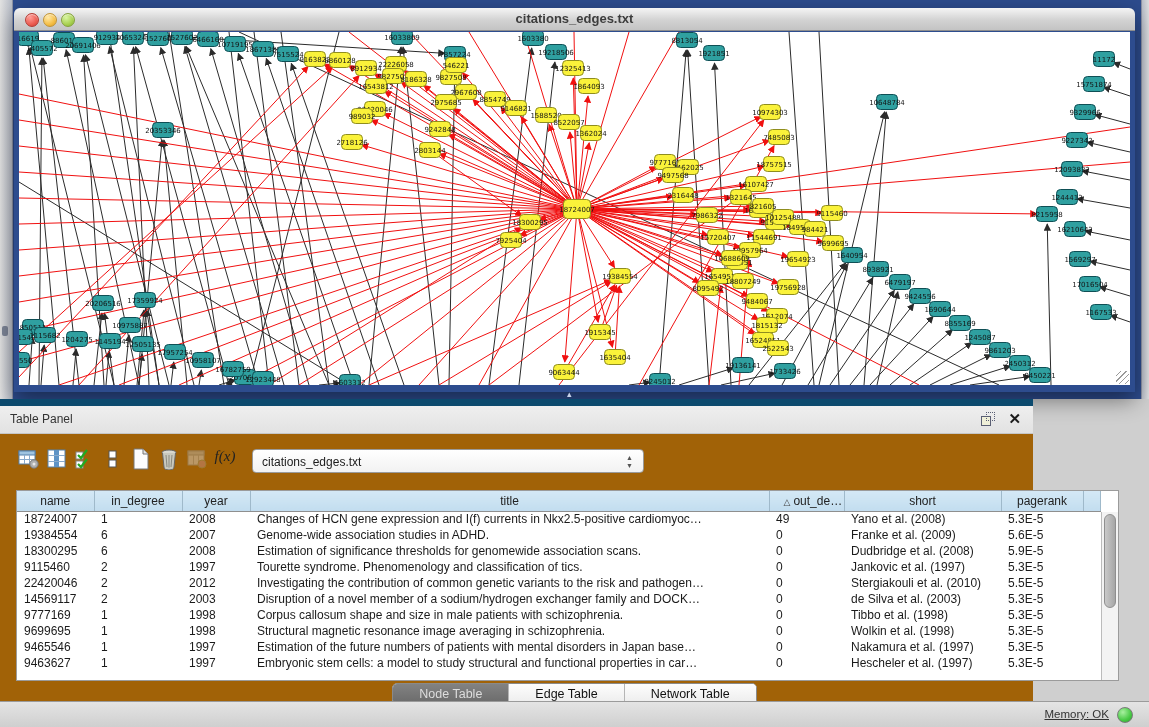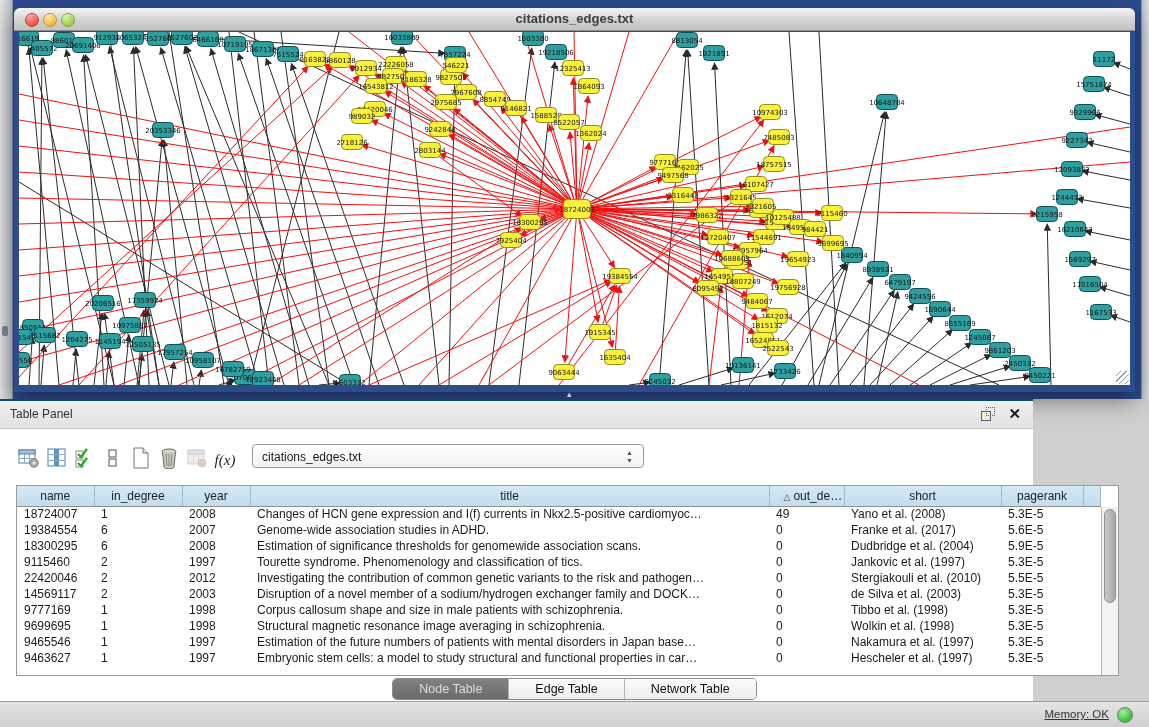--- a/index.html
+++ b/index.html
@@ -21,29 +21,29 @@
   .tl.red{left:11px;background:radial-gradient(circle at 35% 30%,#FF9C96,#EC5C50 60%,#C83A30);border:1px solid #B43A32;}
   .tl.yellow{left:29px;background:radial-gradient(circle at 35% 30%,#FFE9A8,#F5BE45 60%,#D89B22);border:1px solid #C19435;}
   .tl.green{left:47px;background:radial-gradient(circle at 35% 30%,#D8F5A0,#A8D050 60%,#7FAF2C);border:1px solid #85A23C;}
   .net-content{position:absolute;left:0;top:23px;right:0;bottom:0;background:#2D4C8E;padding:1px 5px 7px 5px;box-sizing:border-box;}
   .canvas{position:relative;width:1111px;height:353px;background:#ffffff;}
   svg.graph{display:block;width:1111px;height:353px;}
   .resize-grip{position:absolute;right:1px;bottom:1px;width:13px;height:13px;
     background:repeating-linear-gradient(135deg,transparent 0 3px,#9a9a9a 3px 4px);}
   .splitter-grip{position:absolute;left:567px;top:390px;font-size:9px;color:#C8D2EA;line-height:9px;cursor:row-resize;}
   
-  .table-panel{position:absolute;left:0;top:399px;width:1033px;height:302px;background:#ffffff;border-top:2px solid #0c4a6e;box-sizing:border-box;}
+  .table-panel{position:absolute;left:0;top:399px;width:1033px;height:302px;background:#a16207;border-top:7px solid #0c4a6e;box-sizing:border-box;}
   .panel-titlebar{height:27px;position:relative;background:linear-gradient(#EFEFEF,#E2E2E2);border-bottom:1px solid #C6C6C6;}
   .panel-title{position:absolute;left:10px;top:6px;font-size:12px;color:#333;}
   .float-btn{position:absolute;right:38px;top:6px;width:14px;height:14px;cursor:pointer;}
   .float-btn .sq1{position:absolute;left:0;bottom:0;width:8px;height:8px;border:1px solid #5a5f74;background:#EFEFD8;}
   .float-btn .sq2{position:absolute;right:0;top:0;width:7px;height:7px;border:1px dotted #5a5f74;}
   .close-btn{position:absolute;right:12px;top:3px;font-size:15px;font-weight:bold;color:#1b1b1b;cursor:pointer;line-height:20px;}
   .toolbar{position:absolute;left:16px;top:40px;height:30px;display:flex;align-items:center;}
-  .tbtn{width:26px;height:26px;margin-right:2px;display:flex;align-items:flex-end;justify-content:center;
+  .tbtn{width:26px;height:26px;margin-right:2px;display:flex;align-items:flex-start;justify-content:center;
     background:transparent;border:none;padding:0;cursor:pointer;}
   .tbtn svg{display:block;}
   .fx{font-family:"Liberation Serif",serif;font-style:italic;font-size:15px;color:#222;}
   .combo{margin-left:12px;width:392px;height:24px;border:1px solid #9a9a9a;border-radius:4px;
     background:linear-gradient(#FFFFFF,#F2F2F2);position:relative;font-size:12px;color:#1b1b1b;
     line-height:24px;padding-left:9px;box-sizing:border-box;cursor:pointer;}
   .combo .arrows{position:absolute;right:9px;top:4px;width:9px;height:16px;color:#555;font-size:7px;line-height:8px;text-align:center;}
   
   .tablewrap{position:absolute;left:16px;top:84px;width:1101px;height:189px;border:1px solid #9B9B9B;background:#fff;overflow:hidden;}
   table.data{border-collapse:collapse;table-layout:fixed;width:1083px;font-size:12px;color:#1b1b1b;}
@@ -895,31 +895,31 @@
             <td>Yano et al. (2008)</td>
             <td>5.3E-5</td>
             <td></td>
           </tr>
           <tr>
             <td>19384554</td>
             <td>6</td>
             <td>2007</td>
             <td>Genome-wide association studies in ADHD.</td>
             <td>0</td>
-            <td>Franke et al. (2017)</td>
+            <td>Franke et al. (2009)</td>
             <td>5.6E-5</td>
             <td></td>
           </tr>
           <tr>
             <td>18300295</td>
             <td>6</td>
             <td>2008</td>
             <td>Estimation of significance thresholds for genomewide association scans.</td>
             <td>0</td>
-            <td>Dudbridge et al. (2004)</td>
+            <td>Dudbridge et al. (2008)</td>
             <td>5.9E-5</td>
             <td></td>
           </tr>
           <tr>
             <td>9115460</td>
             <td>2</td>
             <td>1997</td>
             <td>Tourette syndrome. Phenomenology and classification of tics.</td>
             <td>0</td>
             <td>Jankovic et al. (1997)</td>

